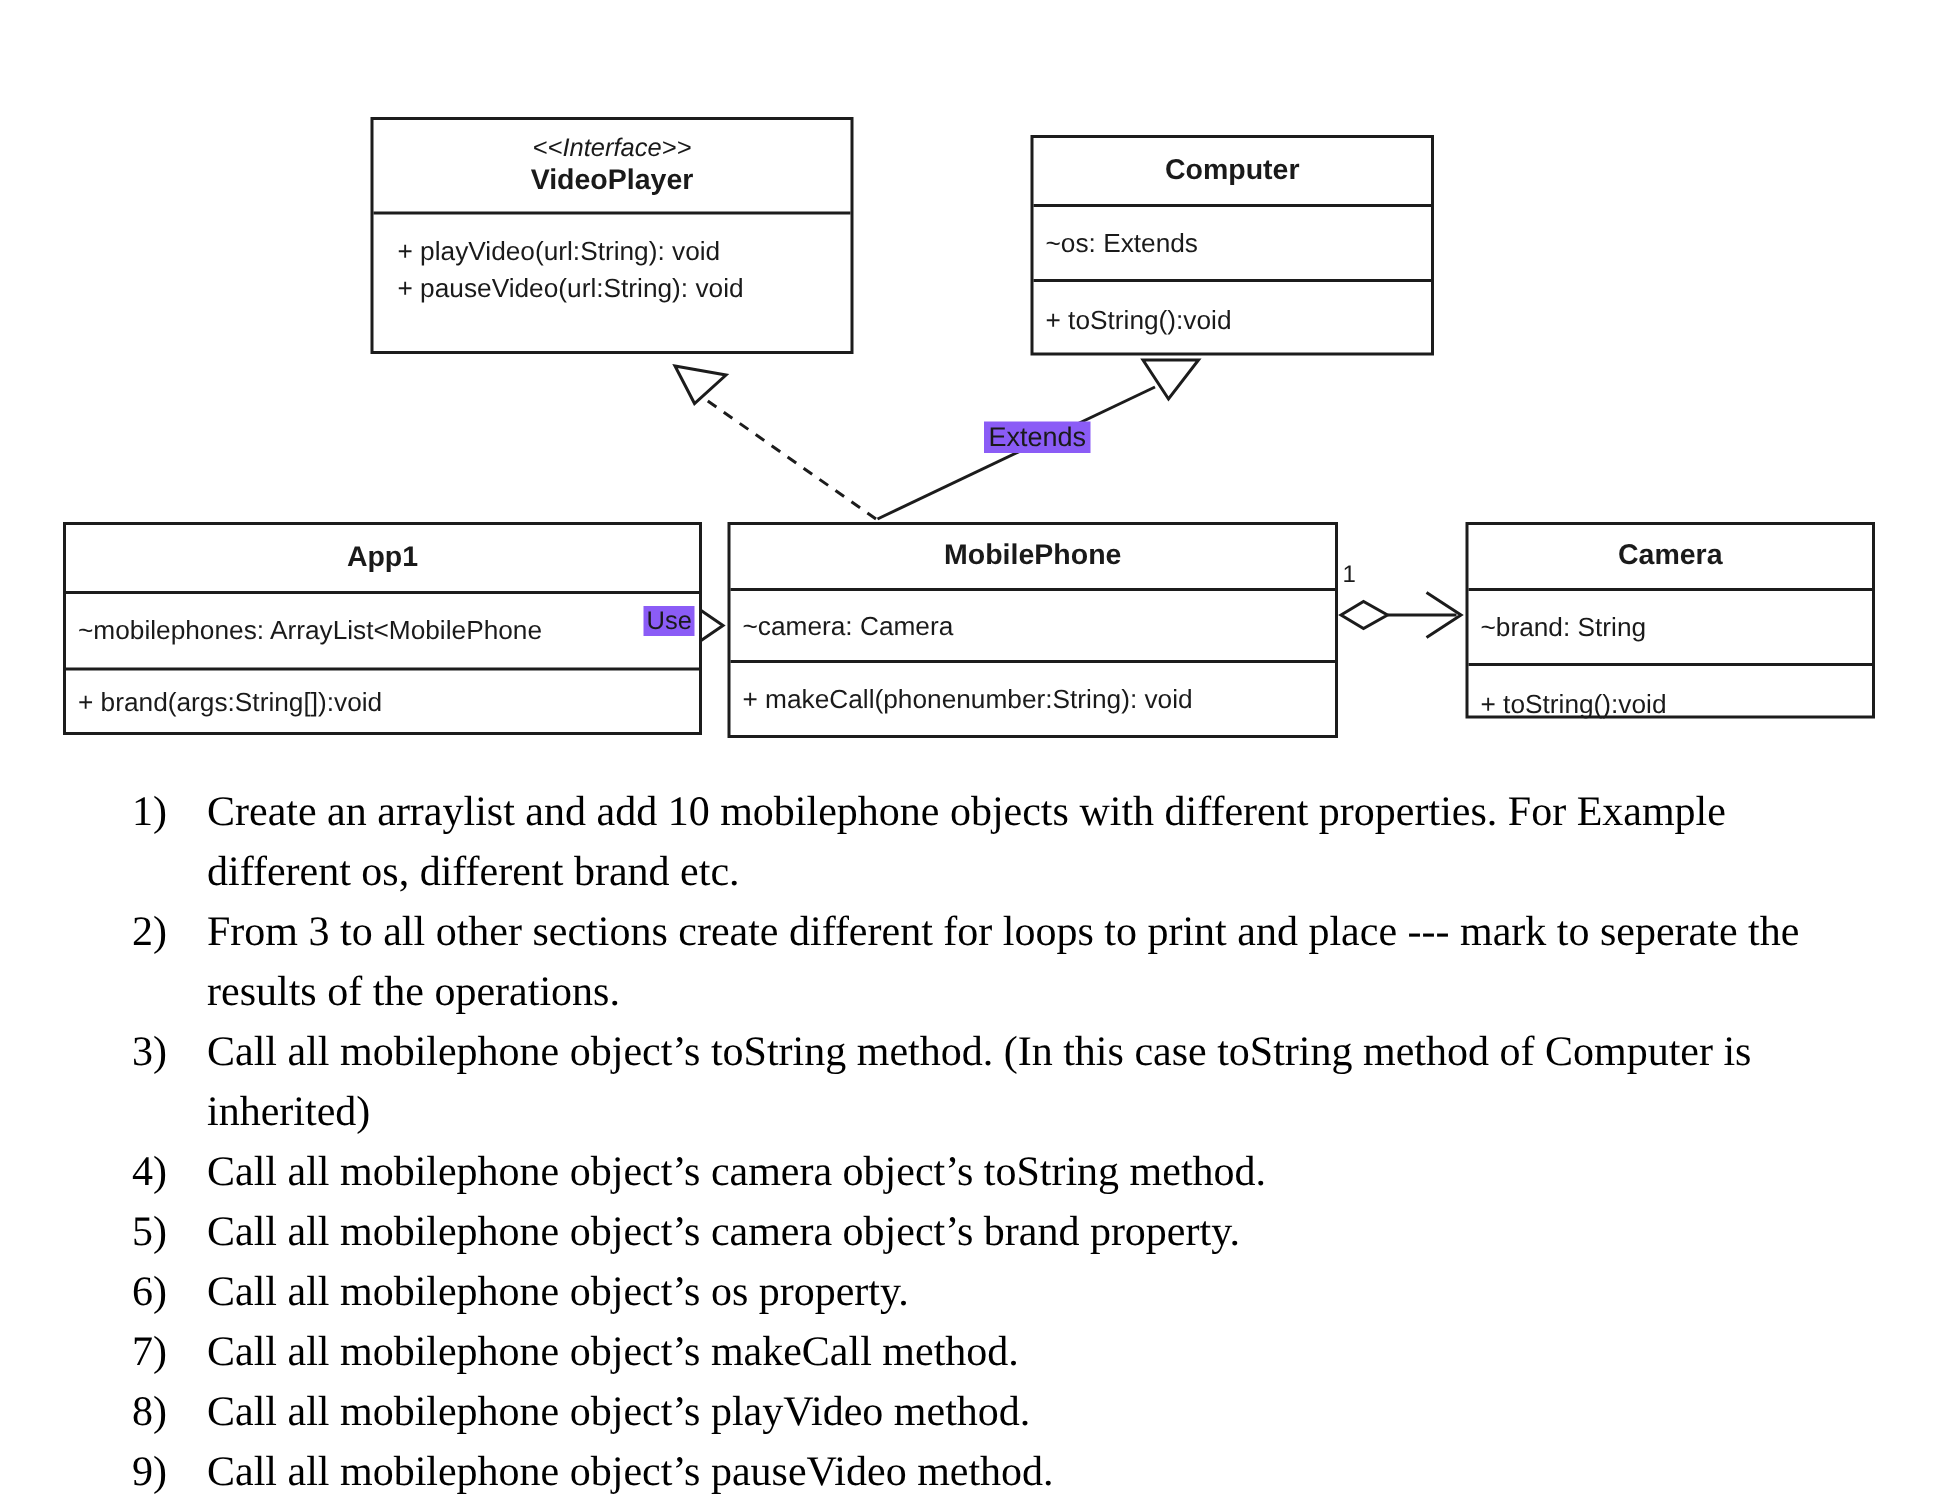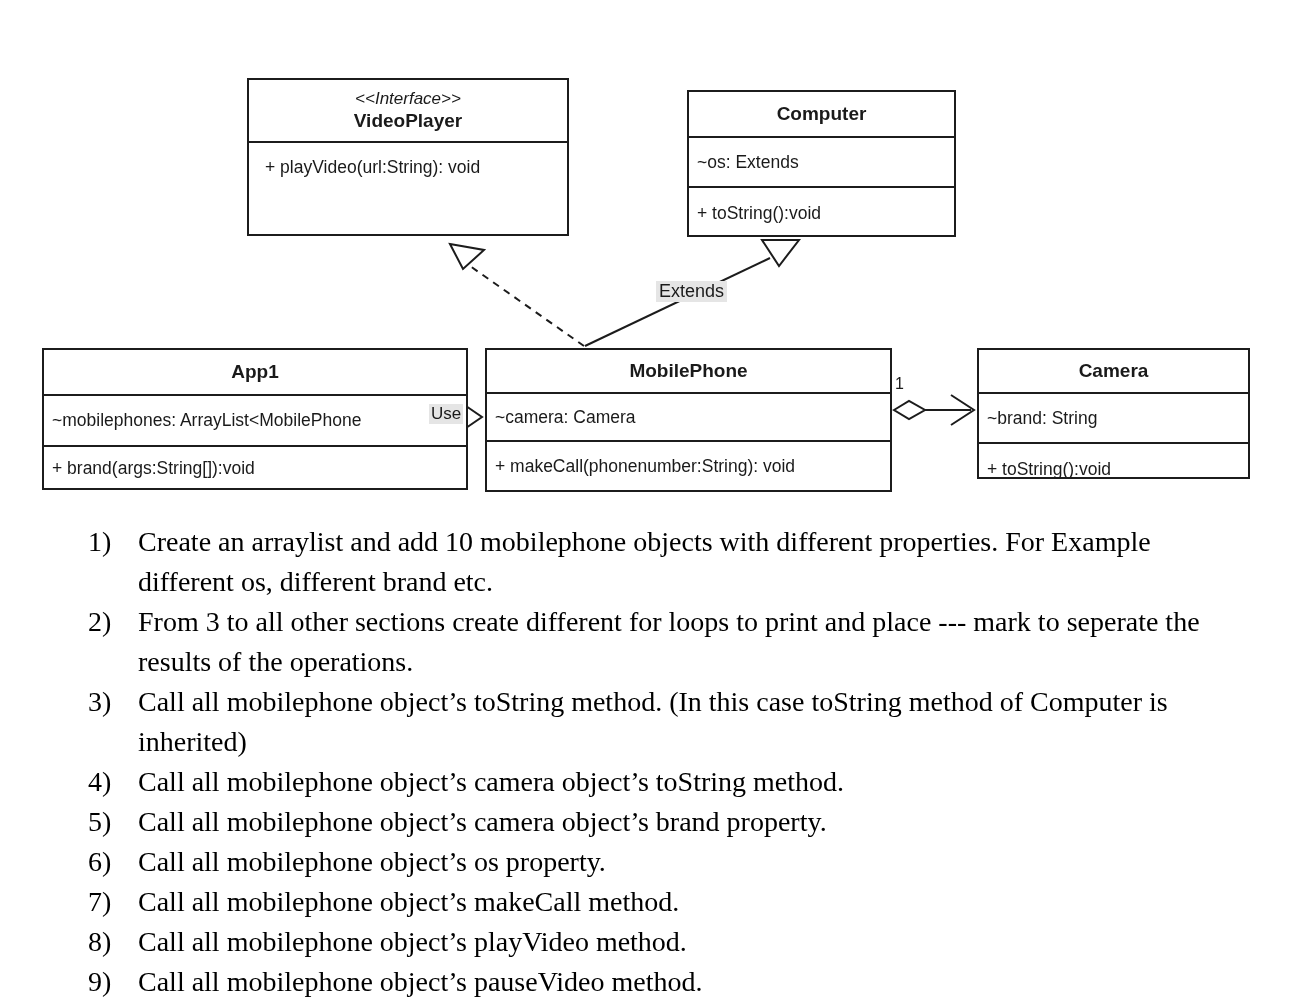--- a/index.html
+++ b/index.html
@@ -65,21 +65,21 @@
   
   #box-camera { left: 977px; top: 348px; width: 273px; height: 131px; }
   #box-camera .uml-title { height: 42px; line-height: 41px; }
   #box-camera .r-attr { height: 50px; line-height: 48px; }
   #box-camera .r-meth { height: 49px; line-height: 50px; }
 
   
   .edge-label {
     position: absolute;
     font-family: "Liberation Sans", sans-serif;
-    color: #1a1a1a; background: #e5e5e5;
+    color: #1a1a1a; background: #8b5cf6;
     white-space: nowrap;
   }
   #lbl-extends { left: 656px; top: 281px; font-size: 18px; padding: 0 3px; }
   #lbl-use     { left: 429px; top: 404px; font-size: 17px; padding: 0 2px; }
   #lbl-mult    { left: 895px; top: 375px; font-size: 16px; background: transparent; }
 
   
   .tasks {
     position: absolute; left: 88px; top: 522px; width: 1118px;
     list-style: none; counter-reset: t;
@@ -112,20 +112,21 @@
       <polyline points="951,395 974,410 951,425" fill="none" stroke="#1c1c1c" stroke-width="2"></polyline>
     </svg>
 
     <div class="uml-class" id="box-videoplayer">
       <div class="uml-head">
         <div class="stereotype">&lt;&lt;Interface&gt;&gt;</div>
         <div class="cname">VideoPlayer</div>
       </div>
       <div class="uml-body">
         <div class="uml-member">+ playVideo(url:String): void</div>
+        <div class="uml-member">+ pauseVideo(url:String): void</div>
       </div>
     </div>
 
     <div class="uml-class" id="box-computer">
       <div class="uml-row uml-title">Computer</div>
       <div class="uml-row r-attr uml-member">~os: Extends</div>
       <div class="uml-row r-meth uml-member">+ toString():void</div>
     </div>
 
     <div class="uml-class" id="box-app1">

